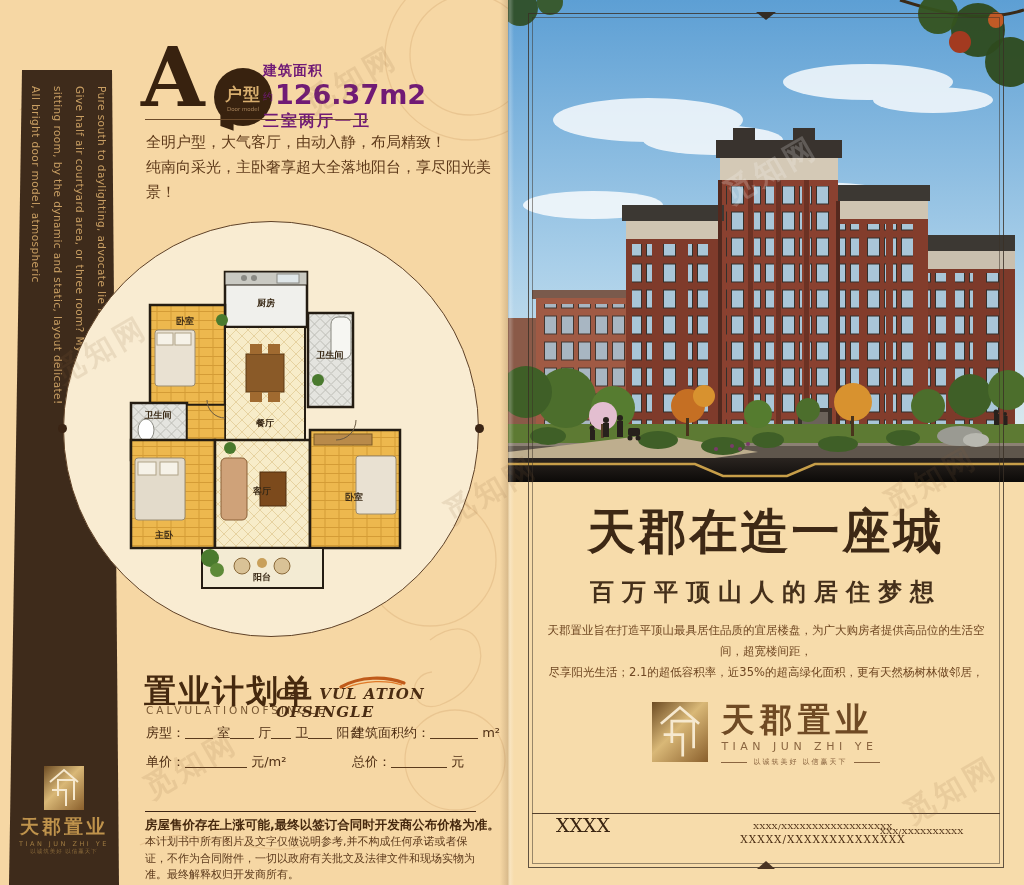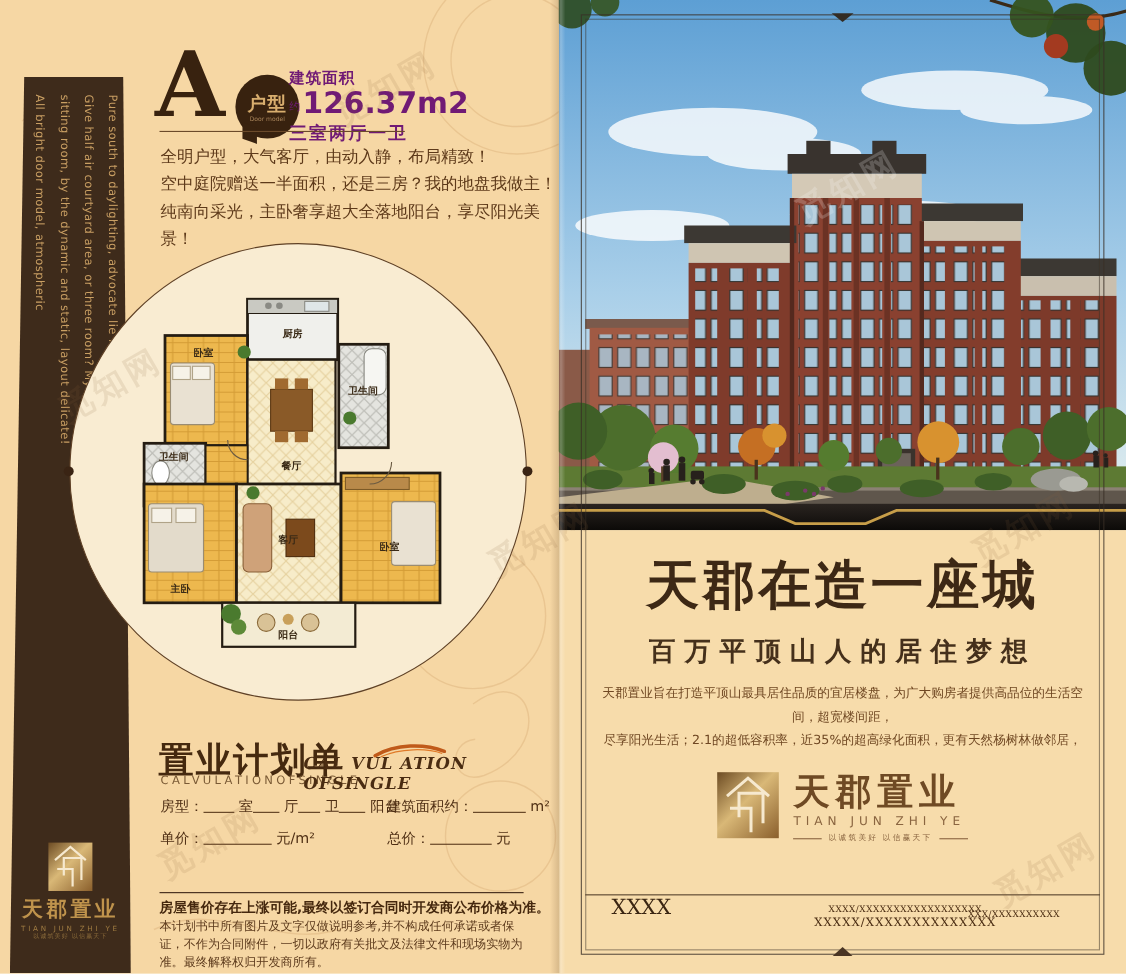--- a/index.html
+++ b/index.html
@@ -149,21 +149,20 @@
       <div class="area-row">
         <span class="approx">约</span>
         <span class="area-val">126.37m2</span>
       </div>
       <div class="rooms-line">三室两厅一卫</div>
     </div>
     <div id="header-rule" class="abs"></div>
 
     <div id="desc" class="abs">
       <div>全明户型，大气客厅，由动入静，布局精致！</div>
-      <div>空中庭院赠送一半面积，还是三房？我的地盘我做主！</div>
       <div>纯南向采光，主卧奢享超大全落地阳台，享尽阳光美景！</div>
     </div>
 
     <div id="plan-circle" class="abs"></div>
     <div class="circle-dot abs" style="left:58px;top:424px;"></div>
     <div class="circle-dot abs" style="left:475px;top:424px;"></div>
 
     <svg id="floorplan" class="abs" width="286" height="345" viewBox="0 0 286 345">
       <defs>
         <pattern id="plank" width="14" height="9" patternUnits="userSpaceOnUse">

